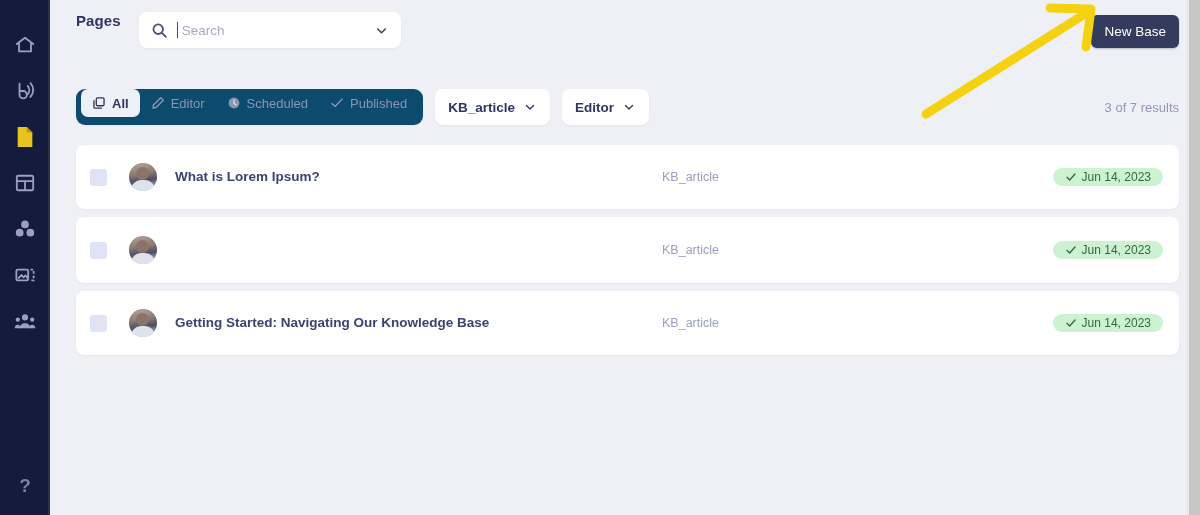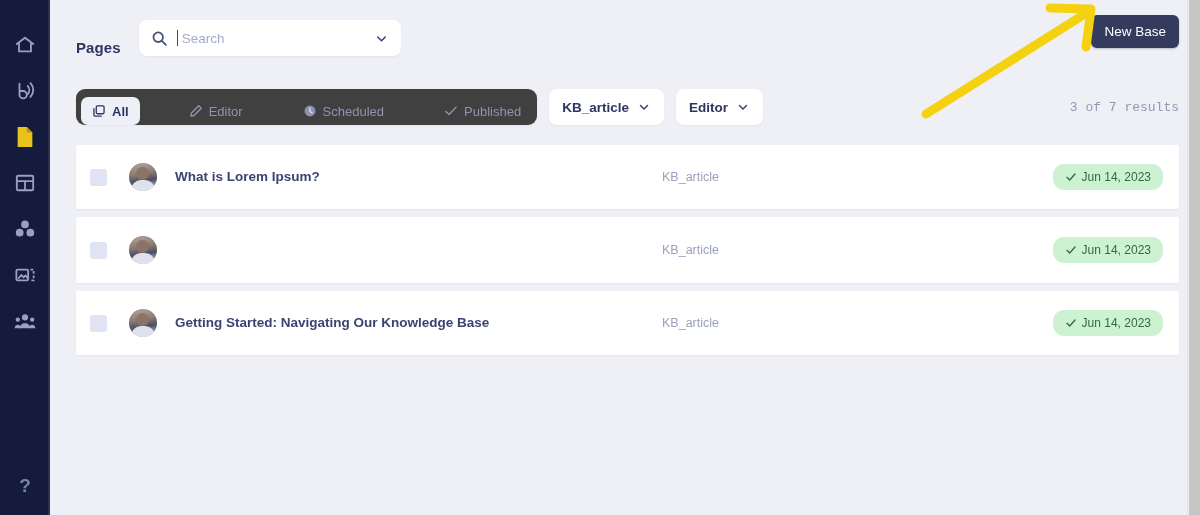--- a/index.html
+++ b/index.html
@@ -40,21 +40,21 @@
   
   .main {
     flex: 1 1 auto; height: 515px;
     background: #eff0f6;
     position: relative;
     overflow: hidden;
   }
 
   
   .header {
-    display: flex; align-items: flex-end;
+    display: flex; align-items: flex-start;
     padding: 12px 4px 0 26px;
     height: 56px;
   }
   .page-title {
     font-size: 15px; font-weight: bold; color: #2e3560;
     letter-spacing: .1px;
     margin-right: 18px;
     white-space: nowrap;
   }
   .searchbar {
@@ -90,25 +90,24 @@
 
   
   .toolbar {
     display: flex; align-items: center;
     padding: 0 0 0 26px;
     height: 44px;
     margin-top: 29px;
     position: relative;
   }
   .tabgroup {
-    display: flex; align-items: flex-end;
-    background: #404040; border-radius: 9px;
+    display: flex; align-items: flex-start;
+    background: #0c4a6e; border-radius: 9px;
     height: 36px; padding: 0 5px;
     box-shadow: 0 1px 2px rgba(40,45,90,.05);
-    gap: 38px;
   }
   .tab {
     display: flex; align-items: center; gap: 6px;
     height: 28px; padding: 0 11px;
     border-radius: 7px;
     font-size: 13px; color: #8e94b0;
     cursor: pointer; white-space: nowrap;
   }
   .tab.active { background: #eef0f7; color: #2e3560; font-weight: bold; }
   .tab .ticon { display: flex; align-items: center; }
@@ -122,28 +121,27 @@
     cursor: pointer; white-space: nowrap;
     box-shadow: 0 1px 2px rgba(40,45,90,.05);
   }
   .dropdown .dchev { color: #3b4268; display: flex; }
 
   .results-count {
     position: absolute; right: 21px; top: 50%;
     transform: translateY(-50%);
     font-size: 13px; color: #9298b4;
     white-space: nowrap;
-    font-family: Liberation Mono, monospace;
   }
 
   
   .list { padding: 16px 21px 0 26px; }
   .row {
     background: #fff;
-    border-radius: 2px;
+    border-radius: 8px;
     display: flex; align-items: center;
     min-height: 64px;
     margin-bottom: 8px;
     padding: 0 16px 0 14px;
     box-shadow: 0 1px 2px rgba(40,45,90,.05);
     position: relative;
   }
   .row.tall { min-height: 66px; }
   .row-check {
     width: 17px; height: 17px;
@@ -176,21 +174,21 @@
   }
   .row-cat {
     font-size: 12.5px; color: #9aa0bd;
     position: absolute; left: 586px;
     white-space: nowrap;
   }
   .row-badge {
     position: absolute; right: 16px;
     background: #cdf2d2; color: #2f6b3c;
     border-radius: 11px;
-    height: 26px; padding: 0 12px;
+    height: 18px; padding: 0 12px;
     display: flex; align-items: center; gap: 5px;
     font-size: 12px; white-space: nowrap;
   }
   .row-badge .bcheck { display: flex; align-items: center; }
 
   
   .arrow-layer {
     position: absolute; left: 0; top: 0;
     width: 1150px; height: 515px;
     pointer-events: none;

